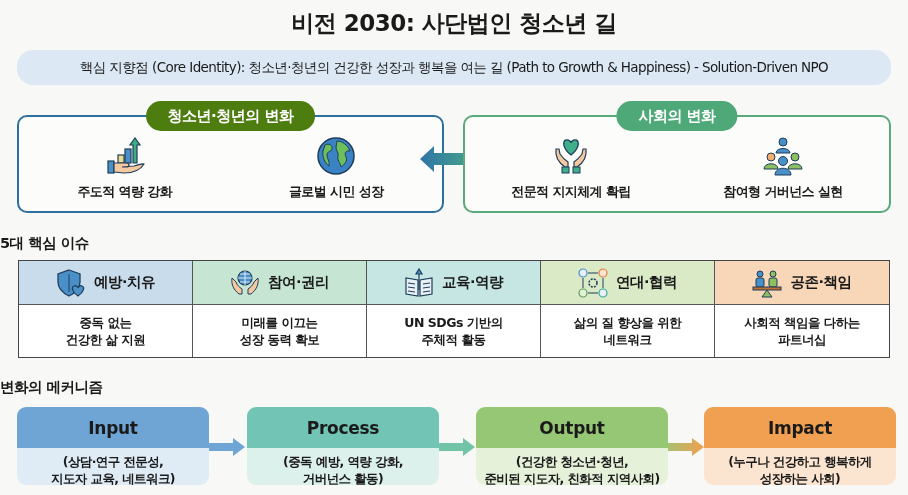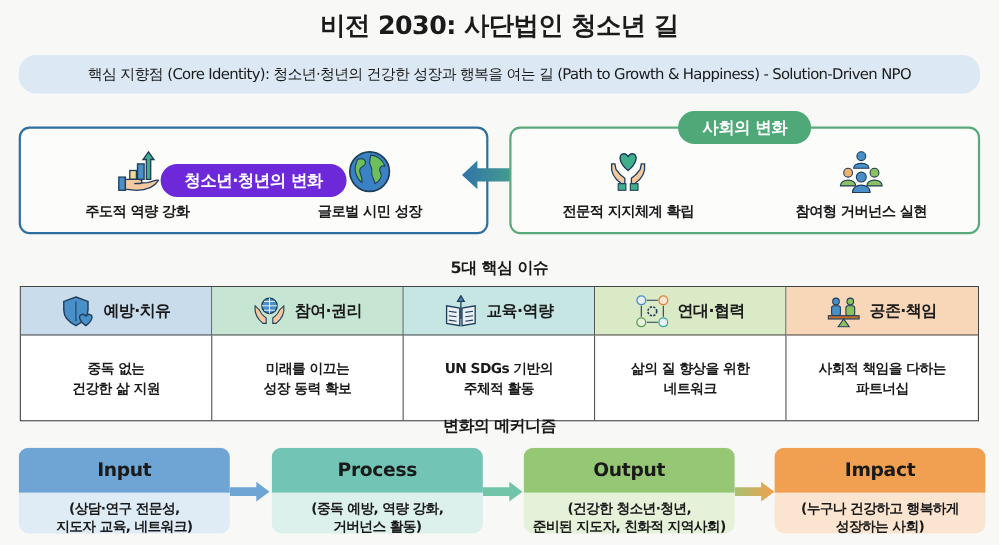--- a/index.html
+++ b/index.html
@@ -28,36 +28,36 @@
       background: #fcfcfb;
     }
     .change-box.youth { left: 17px; width: 427px; border-color: #2e6f9e; }
     .change-box.society { left: 463px; width: 428px; border-color: #5aa97a; }
     .pill {
       position: absolute; top: -16px; left: 50%; transform: translateX(-50%);
       height: 30px; padding: 0 22px; border-radius: 15px;
       color: #fff; font-weight: bold; font-size: 15px; letter-spacing: -0.5px;
       display: flex; align-items: center; white-space: nowrap;
     }
-    .youth .pill { background: #6d28d9; margin-top: 48px; }
+    .youth .pill { background: #4d7c0f; }
     .society .pill { background: #4fa877; }
     .items { position: absolute; left: 0; right: 0; top: 18px; display: flex; justify-content: space-around; }
     .item { display: flex; flex-direction: column; align-items: center; width: 140px; }
     .item svg { width: 42px; height: 42px; }
     .item .txt { margin-top: 6px; font-size: 13px; font-weight: bold; letter-spacing: -0.6px; white-space: nowrap; }
 
     .dbl-arrow { position: absolute; left: 420px; top: 144px; width: 68px; height: 30px; }
 
     .section-title {
-      position: absolute; left: 0; width: 908px; text-align: center;
+      position: absolute; left: 0; width: 908px; text-align: left;
       font-size: 14.5px; font-weight: bold; letter-spacing: -0.5px;
     }
 
     .issues {
-      position: absolute; left: 18px; top: 260px; width: 872px; height: 123px;
+      position: absolute; left: 18px; top: 260px; width: 872px; height: 98px;
       border: 1.5px solid #444; display: grid; grid-template-columns: repeat(5, 1fr);
       grid-template-rows: 44px 1fr; background: #fff;
     }
     .iss-head {
       display: flex; align-items: center; justify-content: center; gap: 8px;
       border-right: 1px solid #555; border-bottom: 1px solid #555;
       font-size: 14.5px; font-weight: bold; letter-spacing: -0.5px;
     }
     .iss-head svg { width: 30px; height: 30px; }
     .iss-body {

